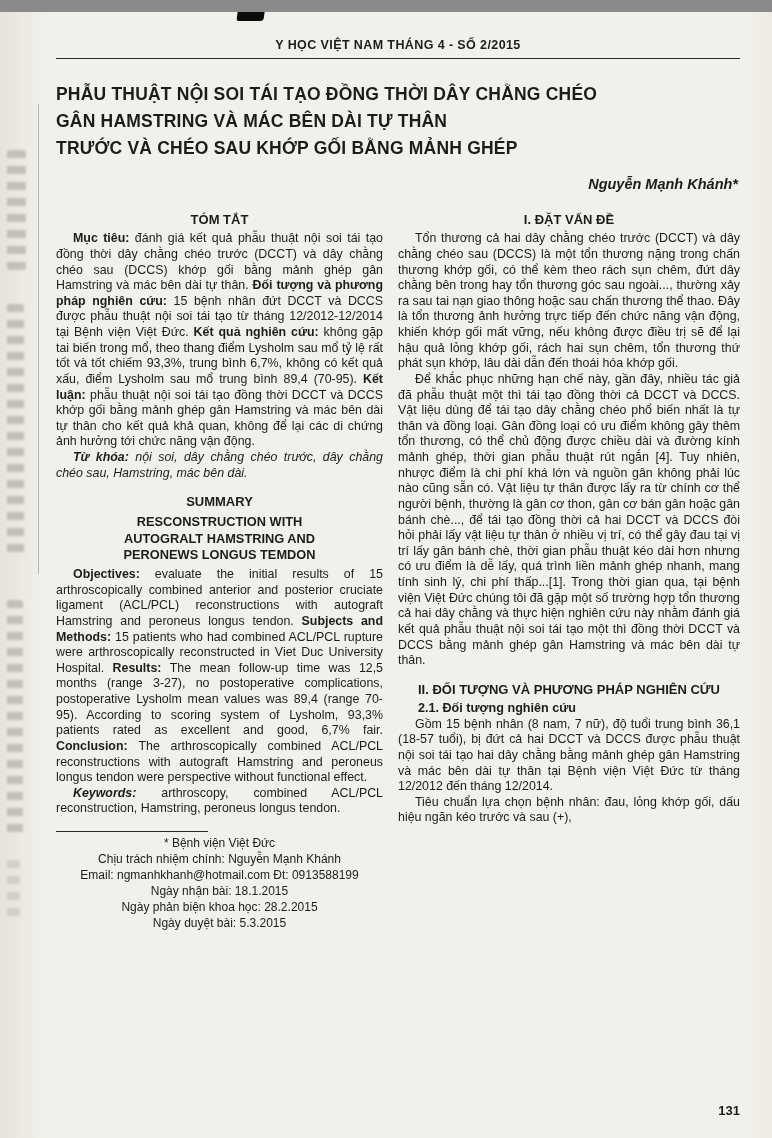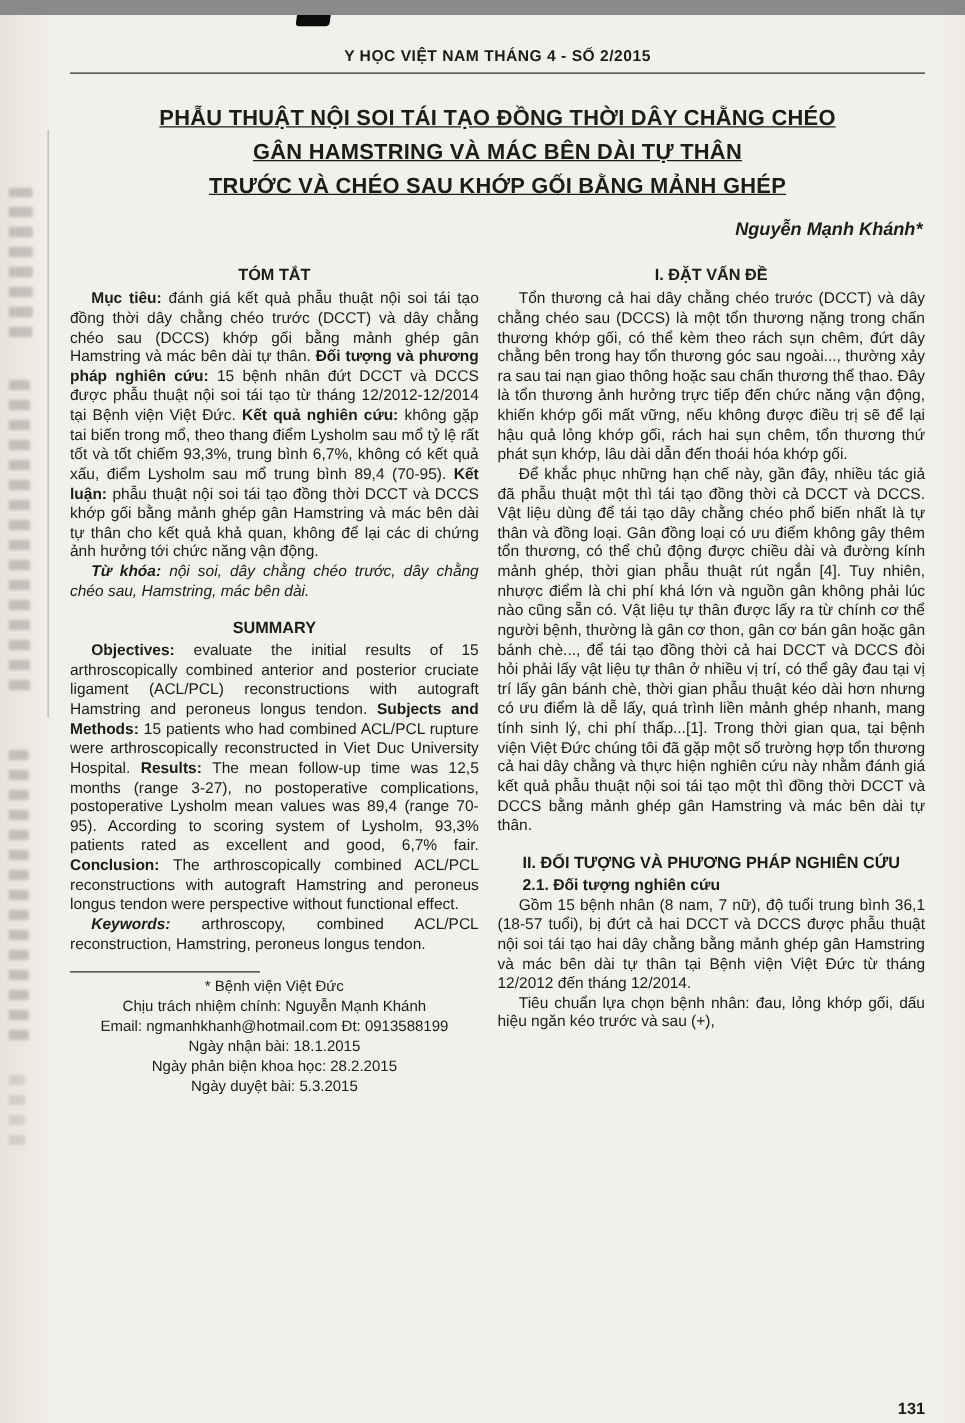--- a/index.html
+++ b/index.html
@@ -8,37 +8,37 @@
     width:772px;height:1138px;
     margin:12px auto;
     background:linear-gradient(90deg,#e6e3db 0px,#f2f0ea 45px,#f2f0ea 750px,#eeebe4 772px);
     font-family:"Liberation Sans","DejaVu Sans",sans-serif;
     color:#1d1c19;
     overflow:hidden;
   }
   .content{position:absolute;left:56px;top:26px;width:684px;}
   .journal-header{text-align:center;font-weight:bold;font-size:12.5px;letter-spacing:.4px;}
   .header-rule{border-bottom:1.6px solid #2a2a28;margin-top:6px;}
-  .article-title{margin-top:22px;text-align:center;font-weight:bold;font-size:17.5px;line-height:1.55;letter-spacing:.2px;text-decoration:underline;}
+  .article-title{margin-top:22px;font-weight:bold;font-size:17.5px;line-height:1.55;letter-spacing:.2px;}
   .article-author{margin-top:14px;text-align:right;font-weight:bold;font-style:italic;font-size:14.5px;padding-right:2px;}
   .columns{display:flex;gap:15px;margin-top:20px;}
   .col-left{width:327px;}
   .col-right{flex:1;min-width:0;}
   p{margin:0;font-size:12.4px;line-height:1.26;text-align:justify;}
   .indent{text-indent:17px;}
   .sec-heading{font-size:13px;font-weight:bold;margin:0 0 2px 0;line-height:1.3;text-align:center;}
   .sec-heading.spaced{margin-top:13px;}
   .sub-heading{font-size:12.6px;font-weight:bold;margin:2px 0 2px 0;padding-left:20px;}
   .summary-title{text-align:center;font-weight:bold;font-size:12.8px;line-height:1.3;margin:3px 0 3px 0;}
   .b{font-weight:bold;}
   .i{font-style:italic;}
   .footnote{margin-top:14px;font-size:12px;line-height:1.33;}
   .footnote-rule{width:152px;border-top:1.2px solid #2a2a28;margin-bottom:4px;}
   .footnote div{text-align:center;}
-  .page-number{position:absolute;right:32px;bottom:16px;font-size:13px;font-weight:bold;}
+  .page-number{position:absolute;right:32px;bottom:32px;font-size:13px;font-weight:bold;}
   
   .top-mark{position:absolute;left:237px;top:0;width:27px;height:9px;background:#0b0b0b;border-radius:0 0 3px 3px;transform:skewX(-8deg);}
   .bottom-bar{position:absolute;left:400px;right:31px;bottom:2px;height:8px;background:#101010;}
   .binding-line{position:absolute;left:38px;top:92px;height:470px;width:1px;background:rgba(40,35,30,.28);}
   .bleed{position:absolute;left:5px;top:0;width:26px;height:1138px;pointer-events:none;}
   .bleed i{
     position:absolute;left:2px;display:block;width:19px;border-radius:3px;
     background:repeating-linear-gradient(180deg,rgba(55,50,45,.22) 0 8px,rgba(0,0,0,0) 8px 16px);
     filter:blur(1.2px);
   }
@@ -76,20 +76,25 @@
     <div class="article-author">Nguyễn Mạnh Khánh*</div>
 
     <div class="columns">
 
       <div class="col-left">
         <div class="sec-heading">TÓM TẮT</div>
         <p class="indent"><span class="b">Mục tiêu: </span><span>đánh giá kết quả phẫu thuật nội soi tái tạo đồng thời dây chằng chéo trước (DCCT) và dây chằng chéo sau (DCCS) khớp gối bằng mảnh ghép gân Hamstring và mác bên dài tự thân. </span><span class="b">Đối tượng và phương pháp nghiên cứu: </span><span>15 bệnh nhân đứt DCCT và DCCS được phẫu thuật nội soi tái tạo từ tháng 12/2012-12/2014 tại Bệnh viện Việt Đức. </span><span class="b">Kết quả nghiên cứu: </span><span>không gặp tai biến trong mổ, theo thang điểm Lysholm sau mổ tỷ lệ rất tốt và tốt chiếm 93,3%, trung bình 6,7%, không có kết quả xấu, điểm Lysholm sau mổ trung bình 89,4 (70-95). </span><span class="b">Kết luận: </span><span>phẫu thuật nội soi tái tạo đồng thời DCCT và DCCS khớp gối bằng mảnh ghép gân Hamstring và mác bên dài tự thân cho kết quả khả quan, không để lại các di chứng ảnh hưởng tới chức năng vận động.</span></p>
         <p class="indent"><span class="b i">Từ khóa: </span><span class="i">nội soi, dây chằng chéo trước, dây chằng chéo sau, Hamstring, mác bên dài.</span></p>
 
         <div class="sec-heading spaced">SUMMARY</div>
+        <div class="summary-title">
+          <div>RESCONSTRUCTION WITH</div>
+          <div>AUTOGRALT HAMSTRING AND</div>
+          <div>PERONEWS LONGUS TEMDON</div>
+        </div>
         <p class="indent"><span class="b">Objectives: </span><span>evaluate the initial results of 15 arthroscopically combined anterior and posterior cruciate ligament (ACL/PCL) reconstructions with autograft Hamstring and peroneus longus tendon. </span><span class="b">Subjects and Methods: </span><span>15 patients who had combined ACL/PCL rupture were arthroscopically reconstructed in Viet Duc University Hospital. </span><span class="b">Results: </span><span>The mean follow-up time was 12,5 months (range 3-27), no postoperative complications, postoperative Lysholm mean values was 89,4 (range 70-95). According to scoring system of Lysholm, 93,3% patients rated as excellent and good, 6,7% fair. </span><span class="b">Conclusion: </span><span>The arthroscopically combined ACL/PCL reconstructions with autograft Hamstring and peroneus longus tendon were perspective without functional effect.</span></p>
         <p class="indent"><span class="b i">Keywords: </span><span>arthroscopy, combined ACL/PCL reconstruction, Hamstring, peroneus longus tendon.</span></p>
 
         <div class="footnote">
           <div class="footnote-rule"></div>
           <div>* Bệnh viện Việt Đức</div>
           <div>Chịu trách nhiệm chính: Nguyễn Mạnh Khánh</div>
           <div>Email: ngmanhkhanh@hotmail.com Đt: 0913588199</div>
           <div>Ngày nhận bài: 18.1.2015</div>
           <div>Ngày phản biện khoa học: 28.2.2015</div>

